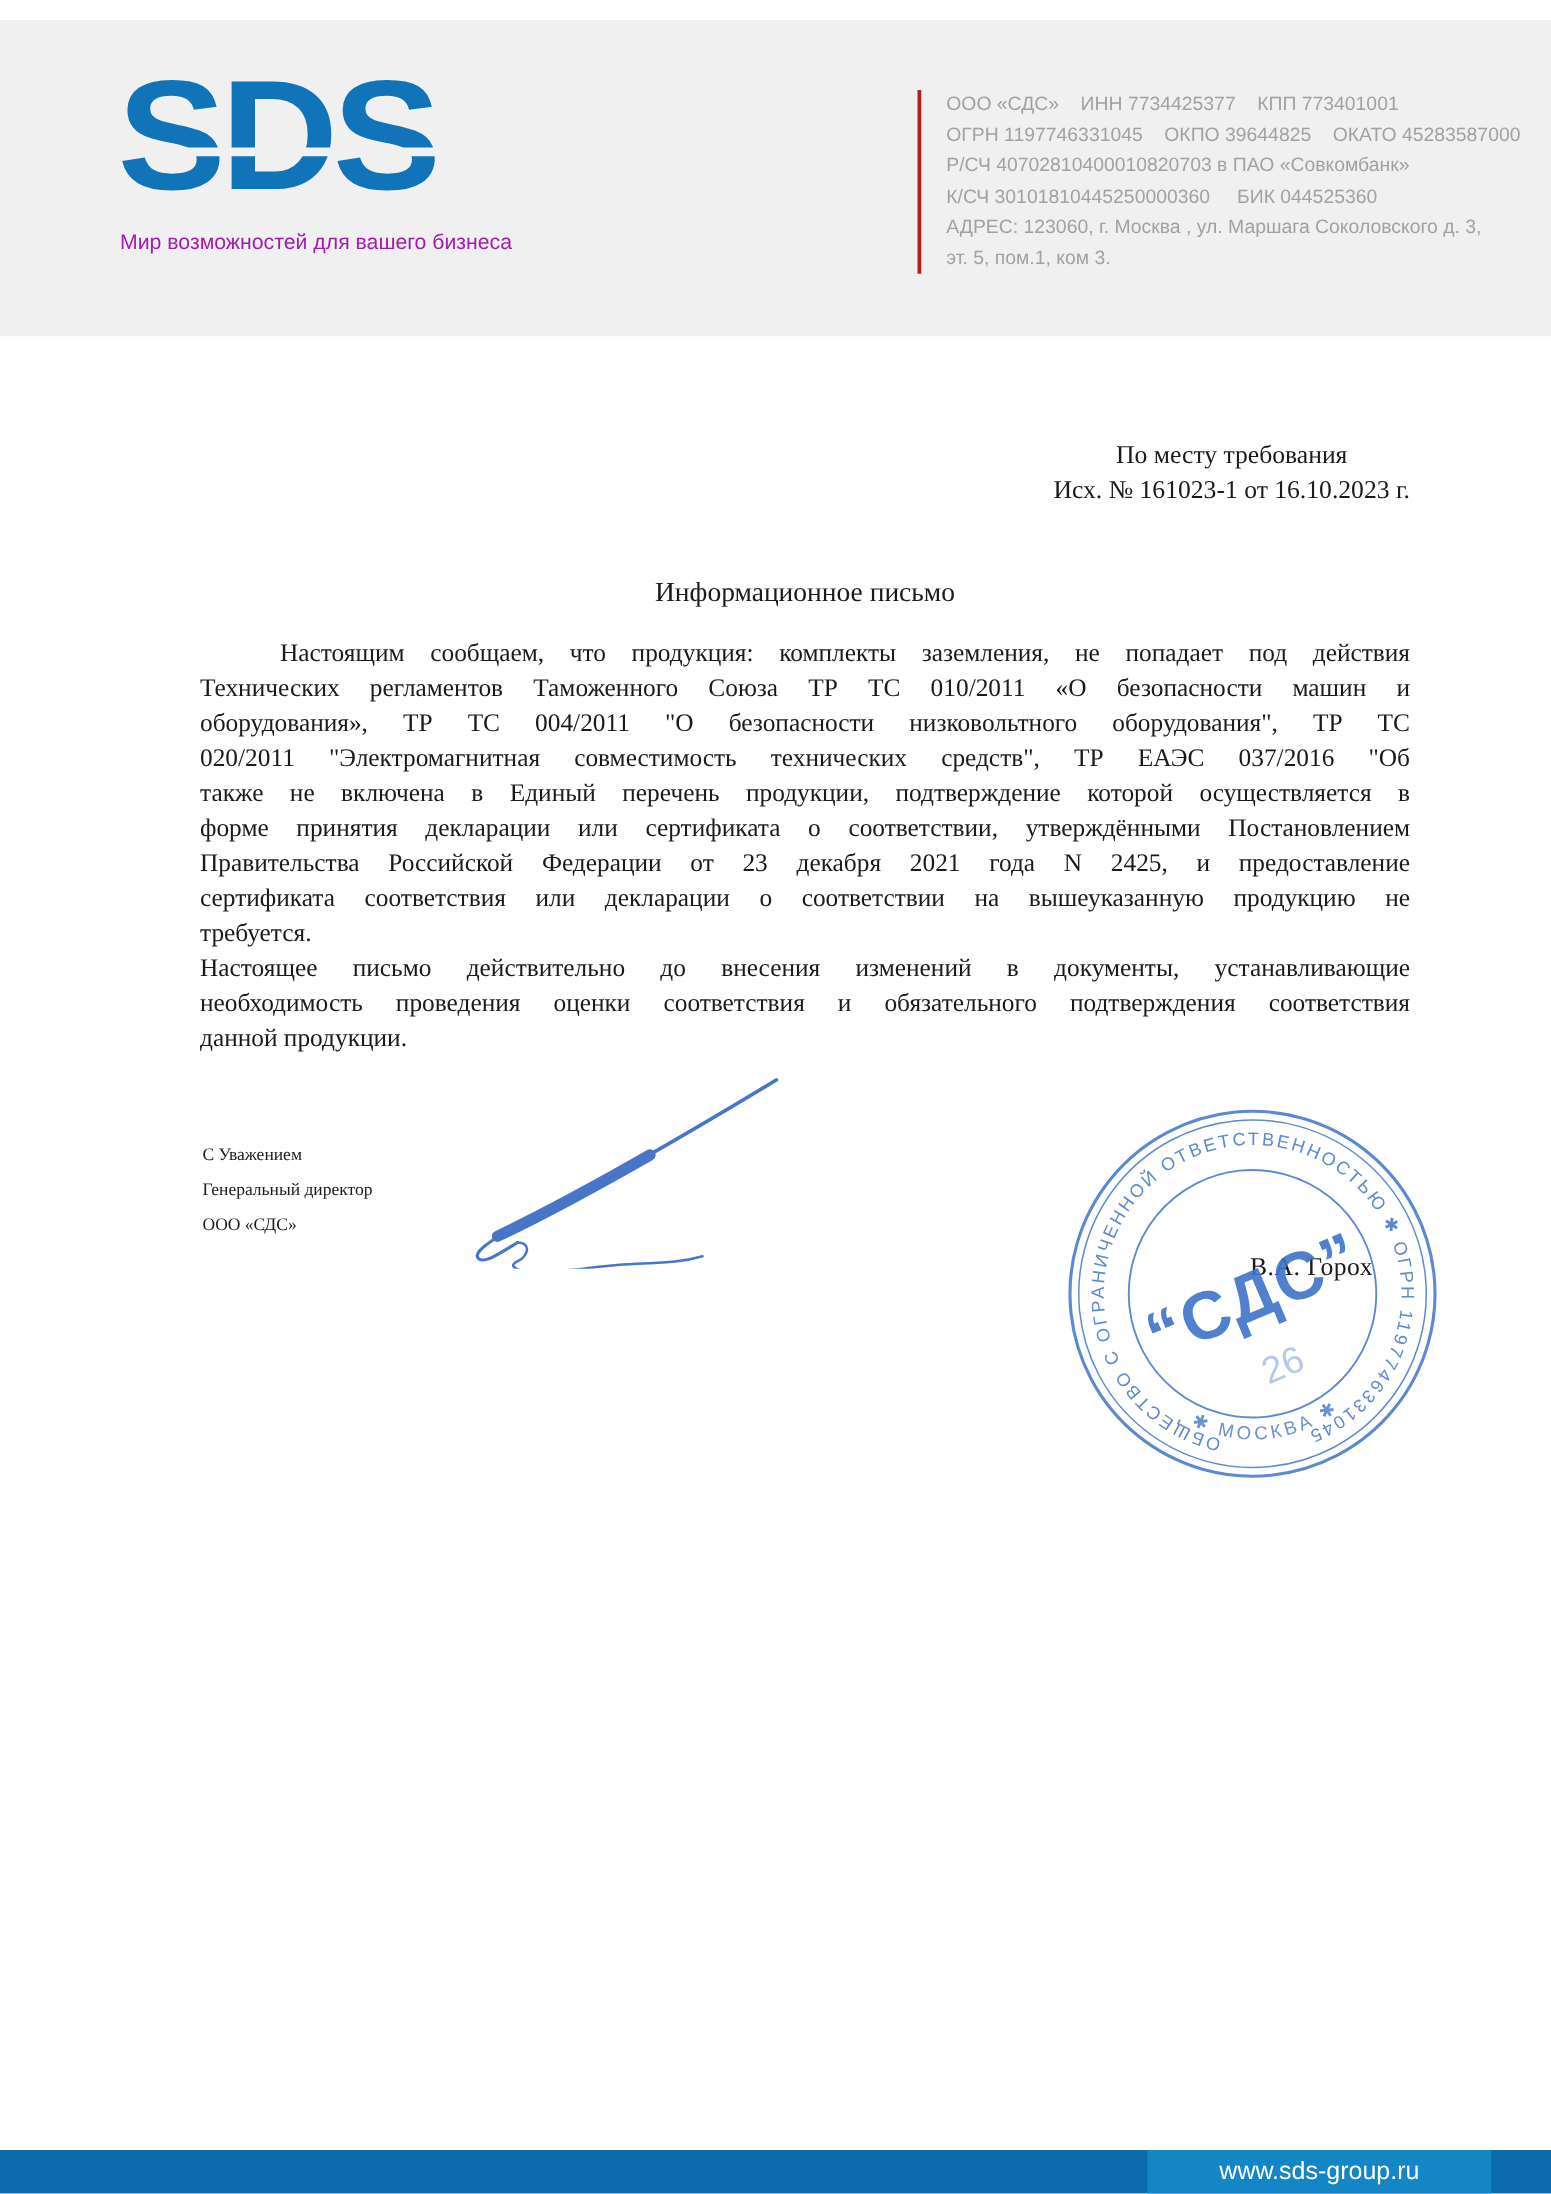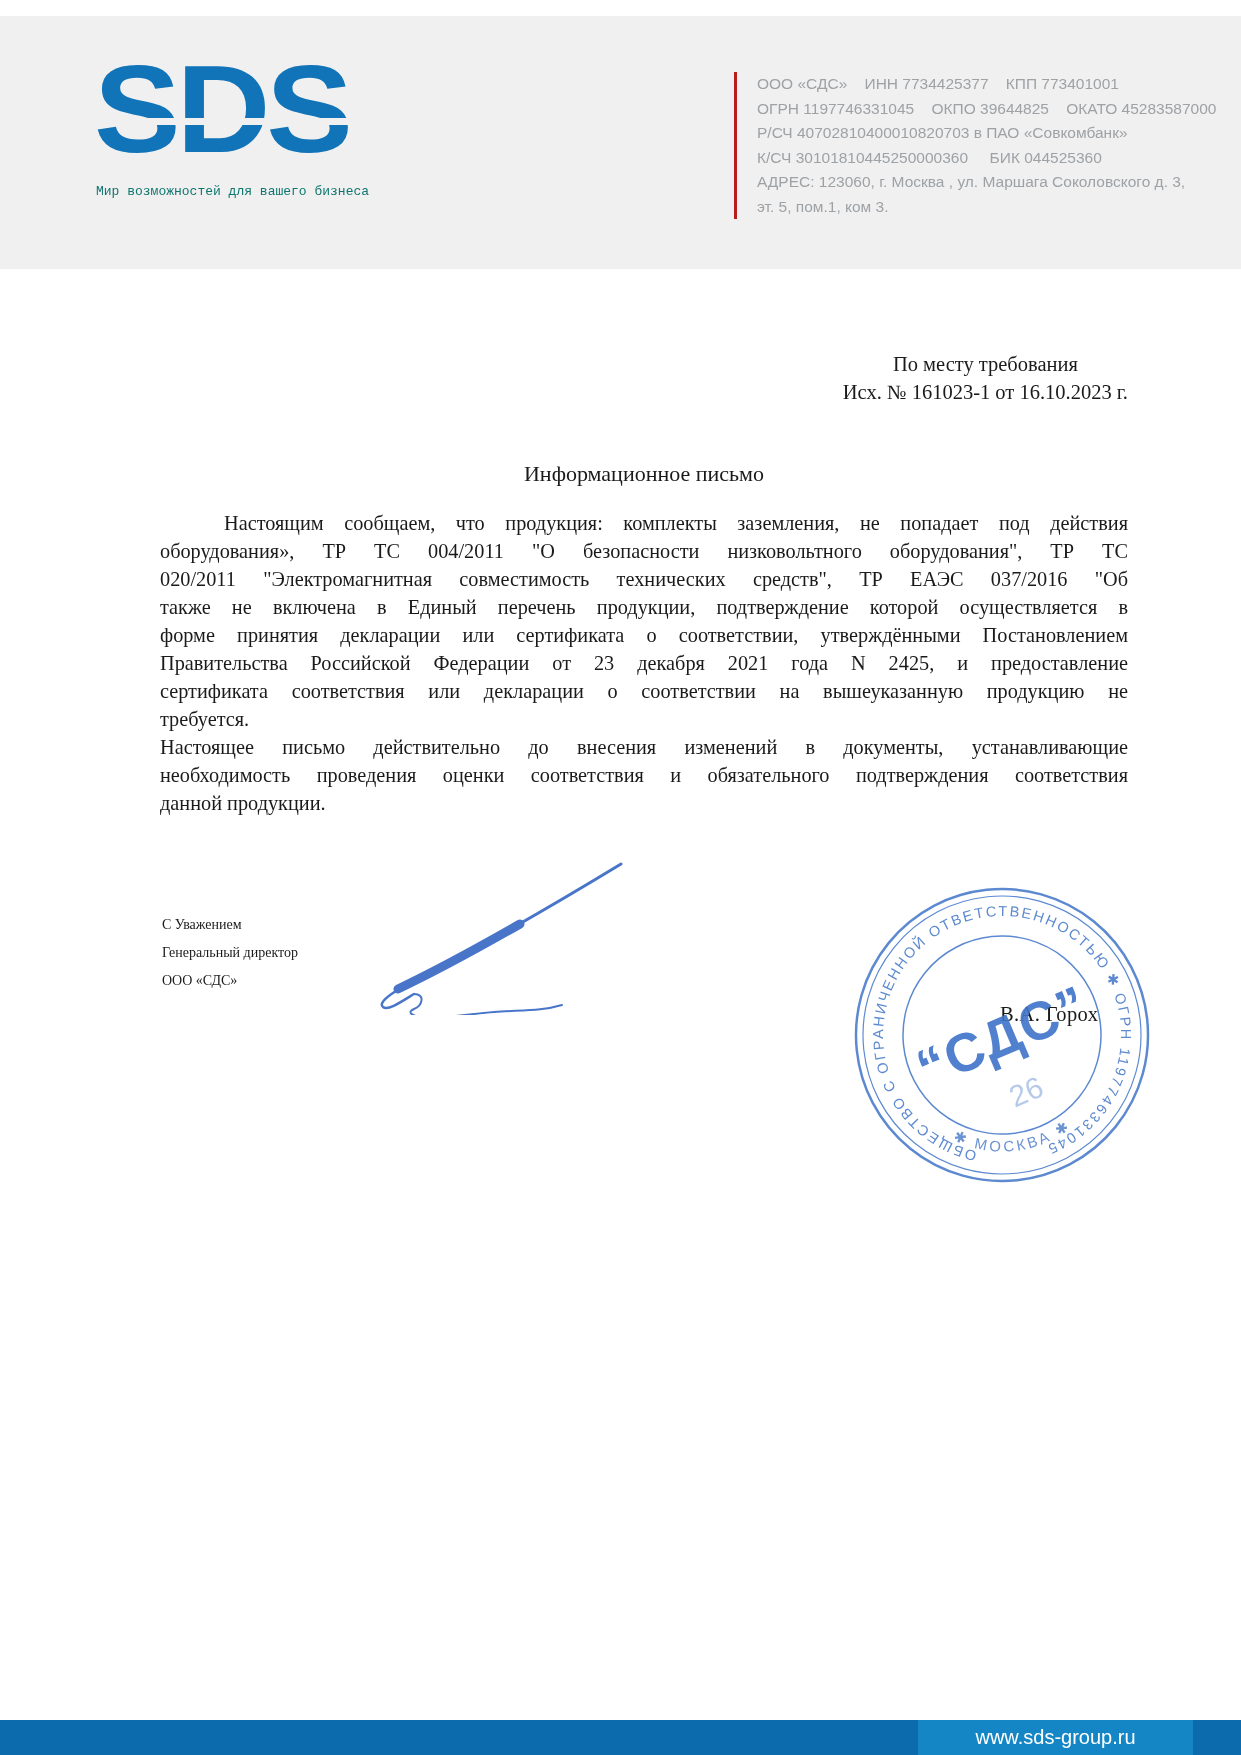--- a/index.html
+++ b/index.html
@@ -31,23 +31,23 @@
     transform:scaleX(1.04);
     transform-origin:left top;
   }
   .logo-slit{
     position:absolute; left:-4px; top:62px;
     width:318px; height:7px;
     background:#f0f0f1;
   }
   .tagline{
     position:absolute; left:2px; top:128px;
-    font-family:Liberation Mono, monospace;
-    font-size:13px;
-    color:#0f766e;
+    font-family:Liberation Sans, sans-serif;
+    font-size:17px;
+    color:#a21caf;
     white-space:nowrap;
   }
   .company-info{
     position:absolute; left:734px; top:56px;
     border-left:3px solid #b91c1c;
     padding-left:20px;
     font-family:"Liberation Sans", sans-serif;
     font-size:15.5px;
     line-height:24.5px;
     color:#9ea2a5;
@@ -147,20 +147,21 @@
   <div class="doc-meta">
     <div>По месту требования</div>
     <div>Исх. № 161023-1 от 16.10.2023 г.</div>
   </div>
 
   <div class="doc-title">Информационное письмо</div>
 
   <div class="body-text">
     <div class="para para1">
         <div class="body-line first">Настоящим сообщаем, что продукция: комплекты заземления, не попадает под действия</div>
+        <div class="body-line">Технических регламентов Таможенного Союза ТР ТС 010/2011 «О безопасности машин и</div>
         <div class="body-line">оборудования», ТР ТС 004/2011 "О безопасности низковольтного оборудования", ТР ТС</div>
         <div class="body-line">020/2011 "Электромагнитная совместимость технических средств", ТР ЕАЭС 037/2016 "Об</div>
         <div class="body-line">также не включена в Единый перечень продукции, подтверждение которой осуществляется в</div>
         <div class="body-line">форме принятия декларации или сертификата о соответствии, утверждёнными Постановлением</div>
         <div class="body-line">Правительства Российской Федерации от 23 декабря 2021 года N 2425, и предоставление</div>
         <div class="body-line">сертификата соответствия или декларации о соответствии на вышеуказанную продукцию не</div>
         <div class="body-line last">требуется.</div>
       </div>
     <div class="para para2">
         <div class="body-line first">Настоящее письмо действительно до внесения изменений в документы, устанавливающие</div>

